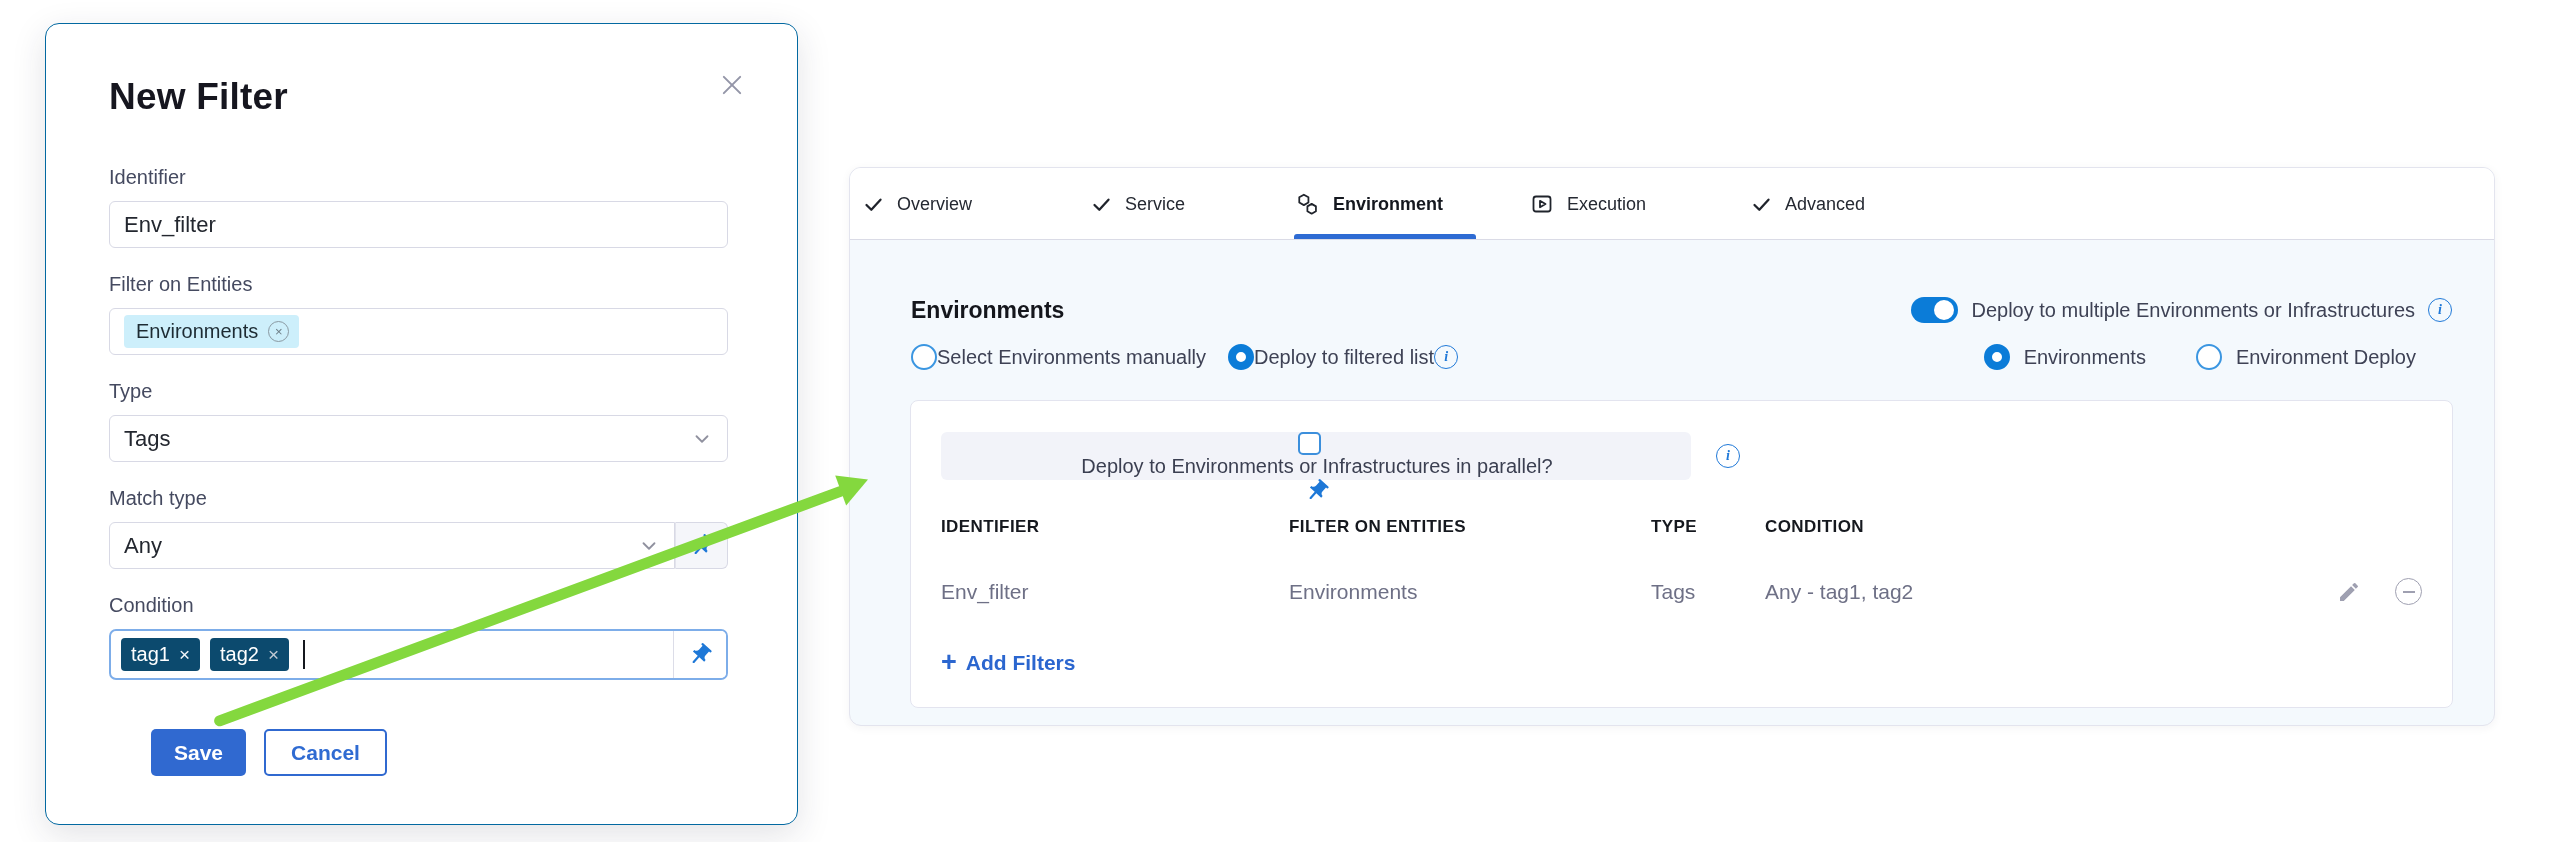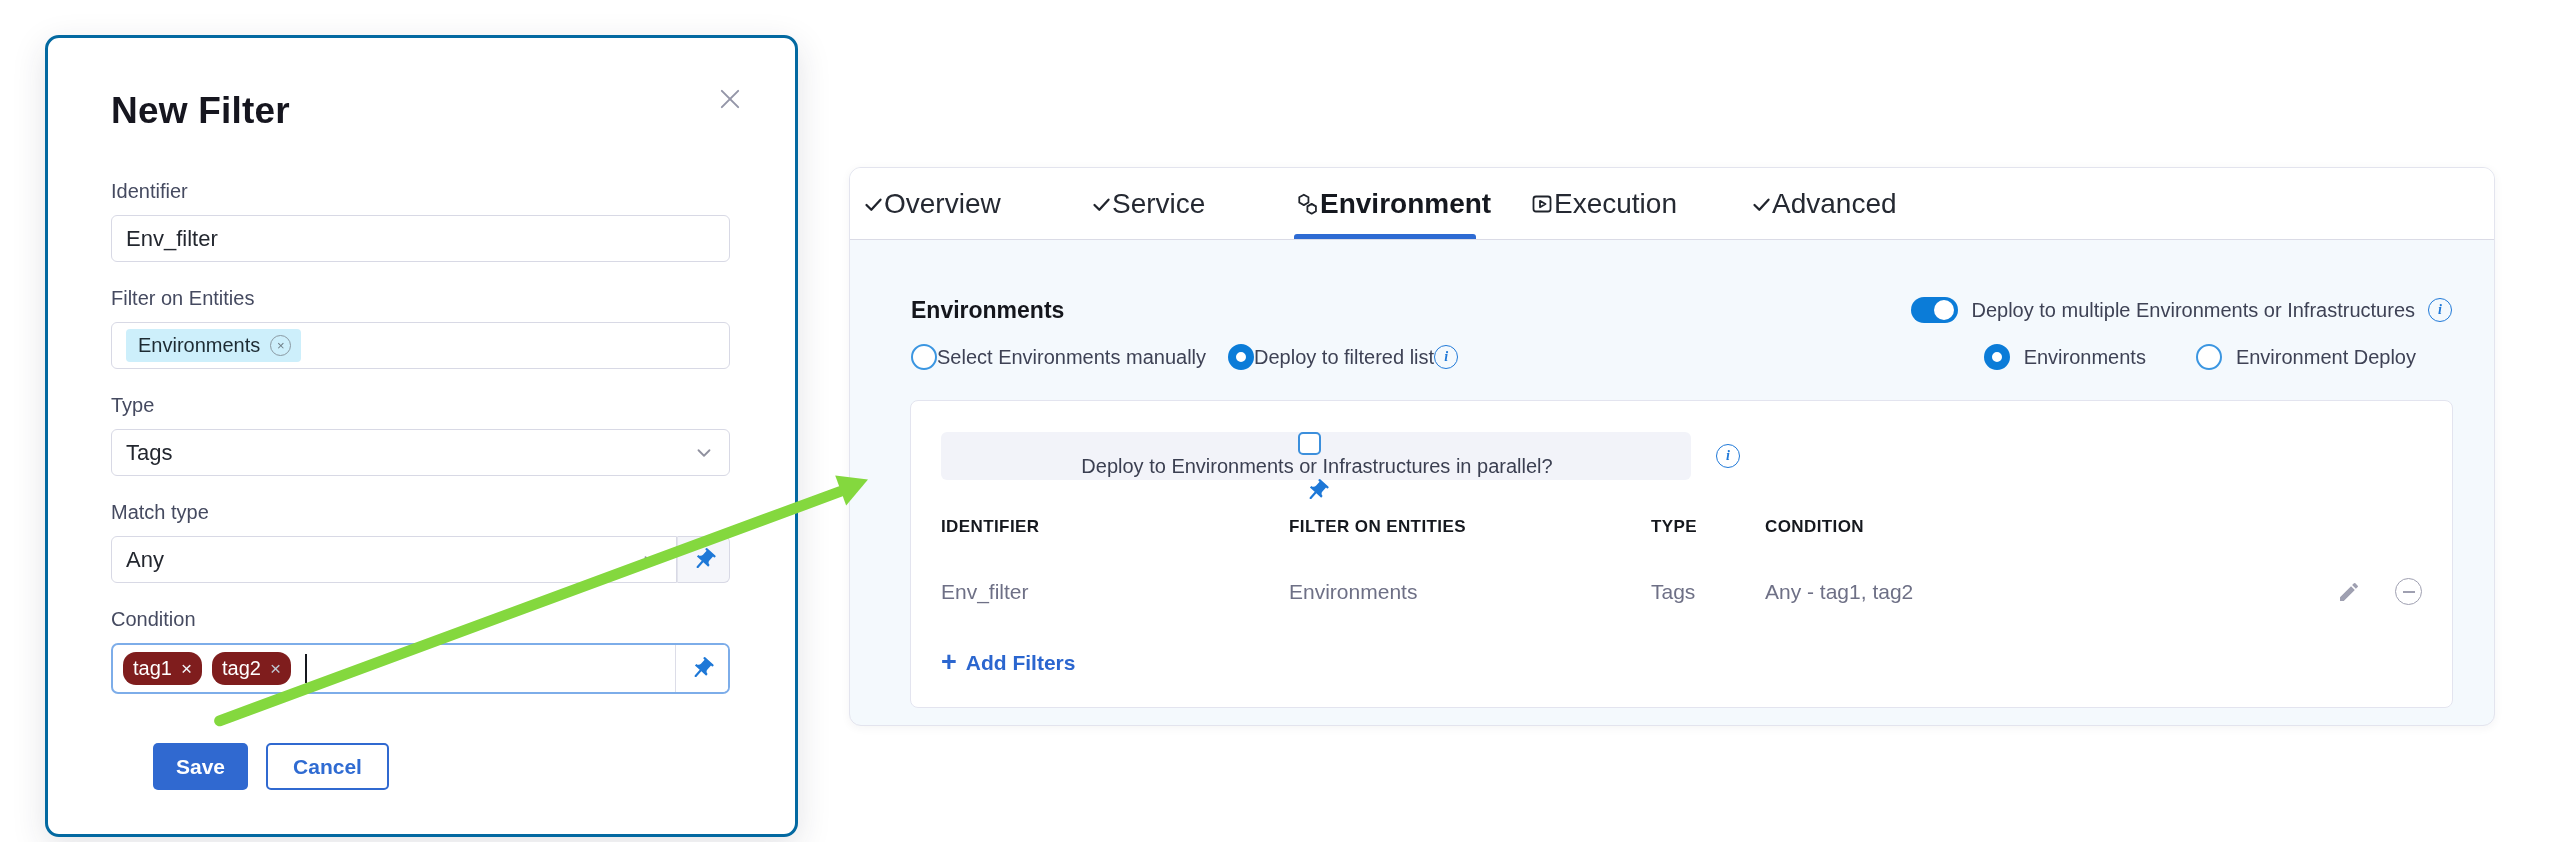--- a/index.html
+++ b/index.html
@@ -1,22 +1,22 @@
 <!DOCTYPE html>
 <html><head>
 <meta charset="utf-8">
 <style>
   * { box-sizing: border-box; margin: 0; padding: 0; }
   html,body { width: 2576px; height: 842px; background:#ffffff; overflow:hidden;
     font-family: "Liberation Sans", "DejaVu Sans", sans-serif; }
   .page { position:relative; width:2576px; height:842px; }
 
   
-  .modal { position:absolute; left:45px; top:35px; width:753px; height:802px;
-    background:#fff; border:3px solid #0369a1; border-radius:14px;
+  .modal { position:absolute; left:45px; top:23px; width:753px; height:802px;
+    background:#fff; border:1px solid #0369a1; border-radius:14px;
     box-shadow:0 10px 34px rgba(40,41,61,.13); }
   .modal-body { padding:52px 58px 0 63px; position:relative; }
   .modal-title { font-size:37px; font-weight:700; color:#16161f; letter-spacing:0.2px; }
   .close-btn { position:absolute; top:44px; right:48px; width:34px; height:34px;
     display:flex; align-items:center; justify-content:center; cursor:pointer; }
   .field-label { display:block; font-size:20px; color:#454a60; margin:25px 0 12px; }
   .field-label.first { margin-top:48px; }
   .text-input { width:619px; height:47px; border:1px solid #d8d9e5; border-radius:6px;
     background:#fff; display:flex; align-items:center; padding:0 14px; font-size:22px; color:#23272f; }
   .chip-cyan { display:inline-flex; align-items:center; gap:10px; background:#cdeffb;
@@ -26,40 +26,40 @@
   .select-row { display:flex; width:619px; }
   .select-box { flex:1; height:47px; border:1px solid #d8d9e5; border-radius:6px;
     display:flex; align-items:center; padding:0 14px; font-size:22px; color:#23272f; background:#fff; }
   .select-box .spacer { flex:1; }
   .select-row .select-box { border-radius:6px 0 0 6px; }
   .pin-box { width:53px; height:47px; border:1px solid #d8d9e5; border-left:1px solid #e3e4ec;
     border-radius:0 6px 6px 0; background:#f5f6fa; display:flex; align-items:center; justify-content:center; }
   .cond-wrap { width:619px; height:51px; border:2px solid #7dade9; border-radius:7px;
     display:flex; overflow:hidden; background:#fff; }
   .cond-chips { flex:1; display:flex; align-items:center; gap:10px; padding:0 10px; }
-  .chip-dark { display:inline-flex; align-items:center; gap:9px; background:#7f1d1d;
-    border-radius:13px; padding:5px 10px; font-size:20px; color:#ffffff; }
+  .chip-dark { display:inline-flex; align-items:center; gap:9px; background:#0c4a6e;
+    border-radius:4px; padding:5px 10px; font-size:20px; color:#ffffff; }
   .chip-dark .x { font-size:19px; color:#f2f5f8; line-height:1; }
   .chip-dark .x.dim { color:#bfc8d2; }
   .caret-bar { width:2px; height:29px; background:#15181e; margin-left:4px; }
   .cond-pin { width:53px; border-left:1px solid #dcdde8; display:flex; align-items:center;
     justify-content:center; background:#fff; }
   .btn-row { display:flex; gap:18px; margin-top:49px;padding-left:42px; }
   .btn-primary { height:47px; padding:0 23px; background:#3069d0; border:none; border-radius:5px;
     color:#fff; font-size:21px; font-weight:700; font-family:inherit; cursor:pointer; }
   .btn-secondary { height:47px; padding:0 25px; background:#fff; border:2px solid #3069d0;
     border-radius:5px; color:#2f6bd2; font-size:21px; font-weight:700; font-family:inherit; cursor:pointer; }
 
   
   .panel { position:absolute; left:849px; top:167px; width:1646px; height:559px;
     background:#f4f9fd; border:1px solid #e3e4ee; border-radius:12px;
     box-shadow:0 2px 10px rgba(40,41,61,.05); overflow:hidden; }
   .tabbar { position:relative; height:72px; background:#fff; border-bottom:1px solid #dadbe6; }
-  .tab { position:absolute; top:0; height:72px; display:flex; align-items:center; 
-    font-size:28px; color:#252932; cursor:pointer; }
+  .tab { position:absolute; top:0; height:72px; display:flex; align-items:center; gap:13px;
+    font-size:18px; color:#252932; cursor:pointer; }
   .tab.active { font-weight:700; color:#15181f; }
   .tab-underline { position:absolute; left:444px; bottom:0; width:182px; height:5px;
     background:#2e6bd3; border-radius:3px 3px 0 0; }
 
   .env-header { position:absolute; left:61px; top:129px; }
   .env-heading { font-size:23px; font-weight:700; color:#14161c; }
   .radio-row { display:flex; align-items:center; margin-top:20px; }
   .radio { width:26px; height:26px; border-radius:50%; background:#fff; flex:0 0 auto; cursor:pointer; }
   .radio.sel { border:8px solid #0b7cd8; }
   .radio.unsel { border:2px solid #3b96e1; }

